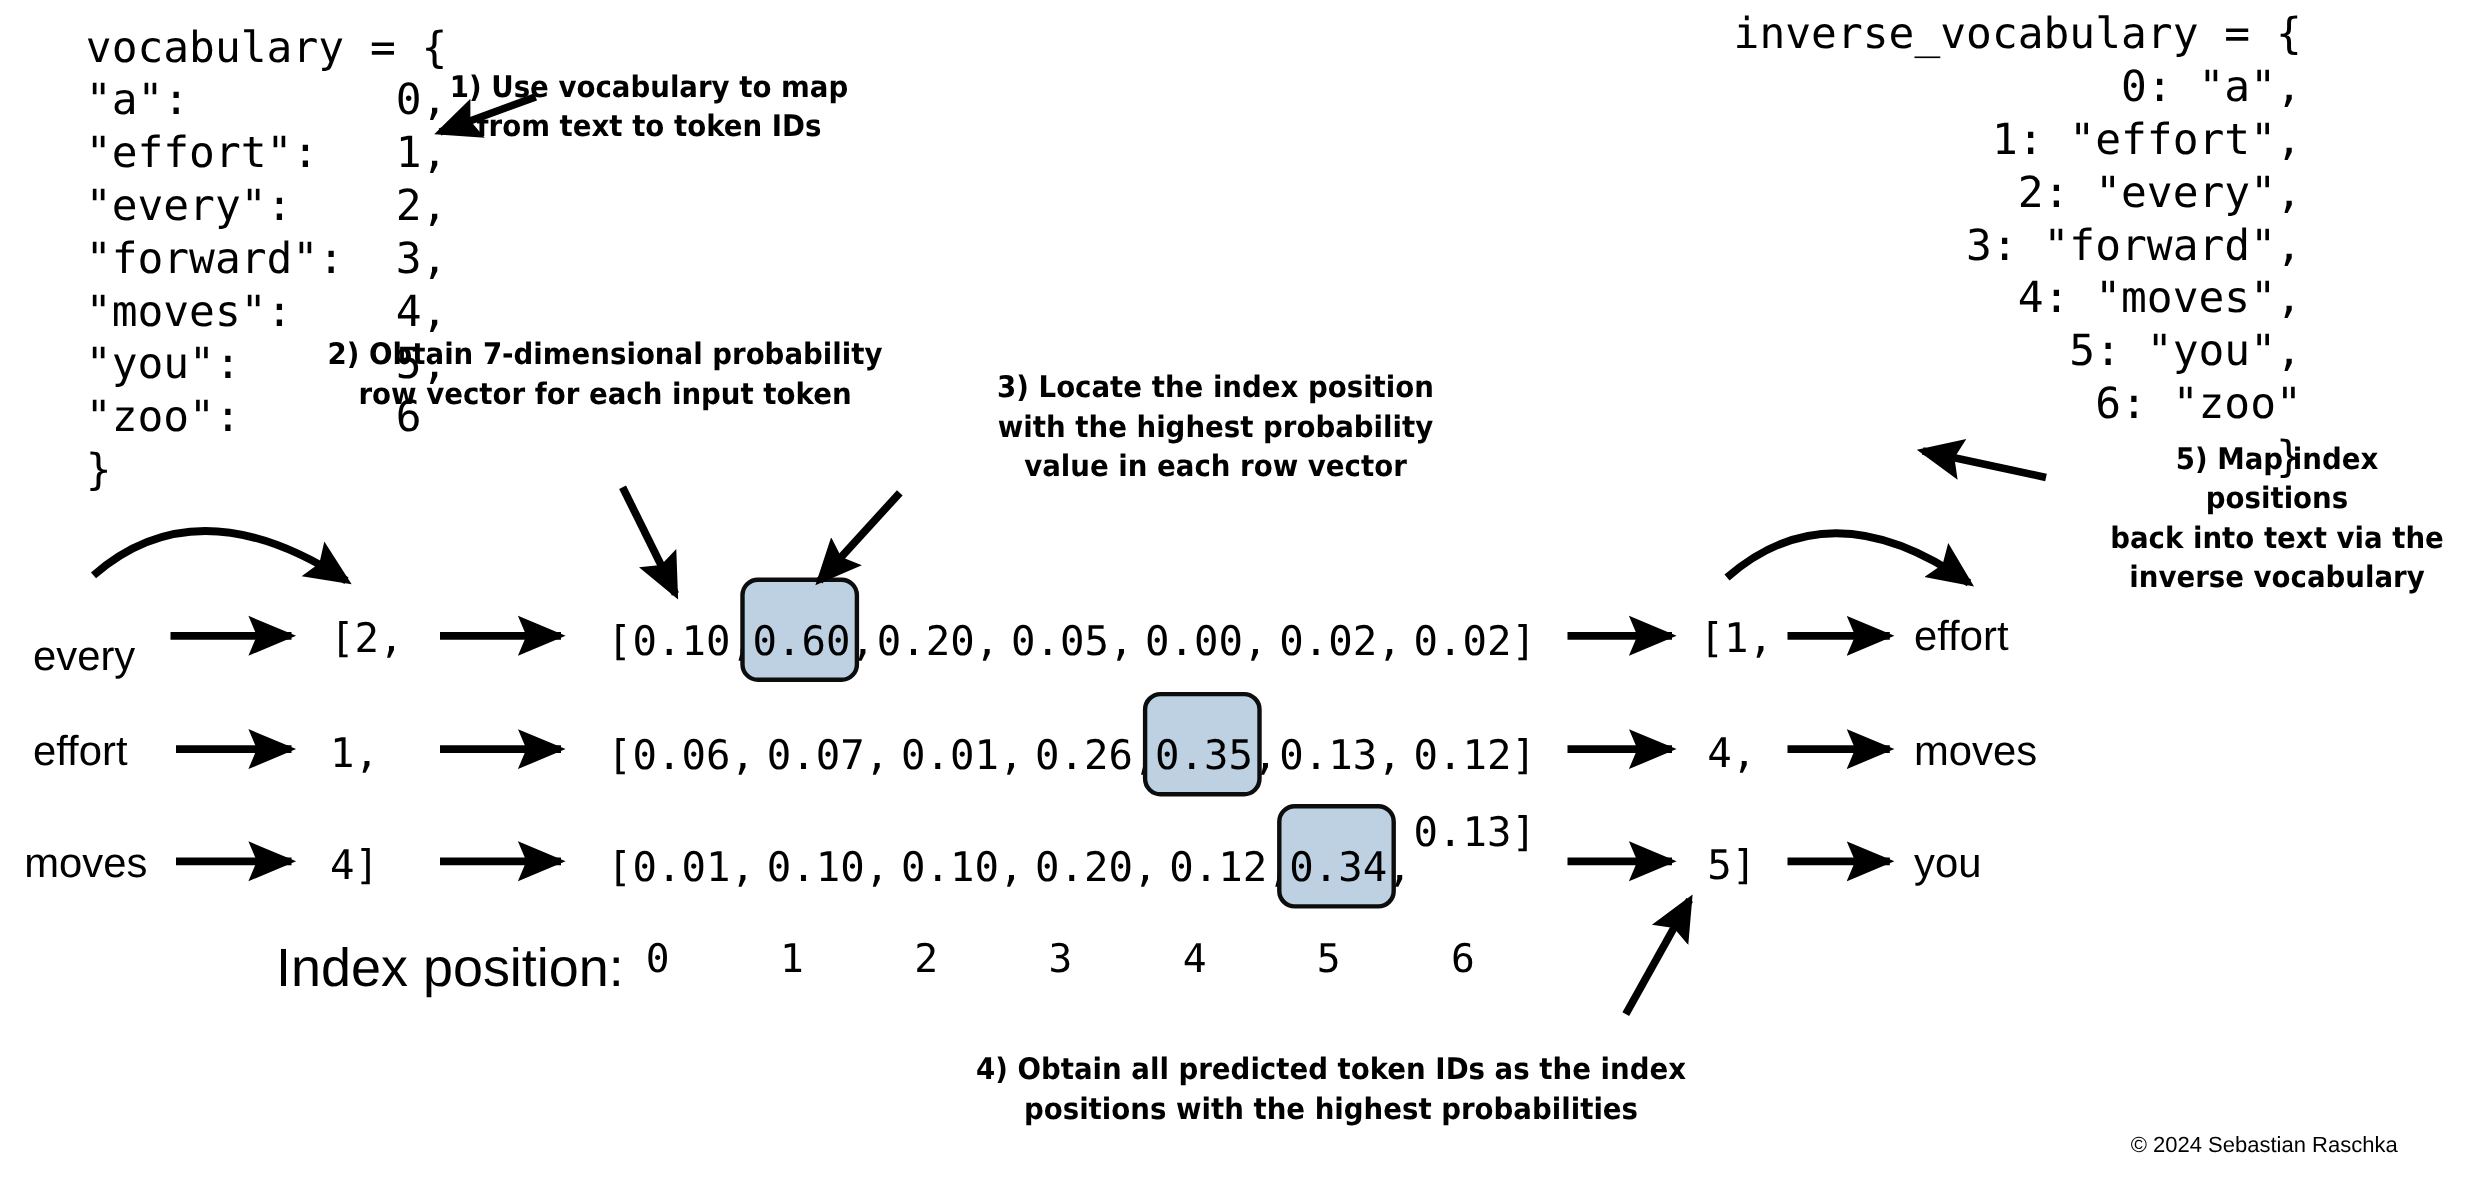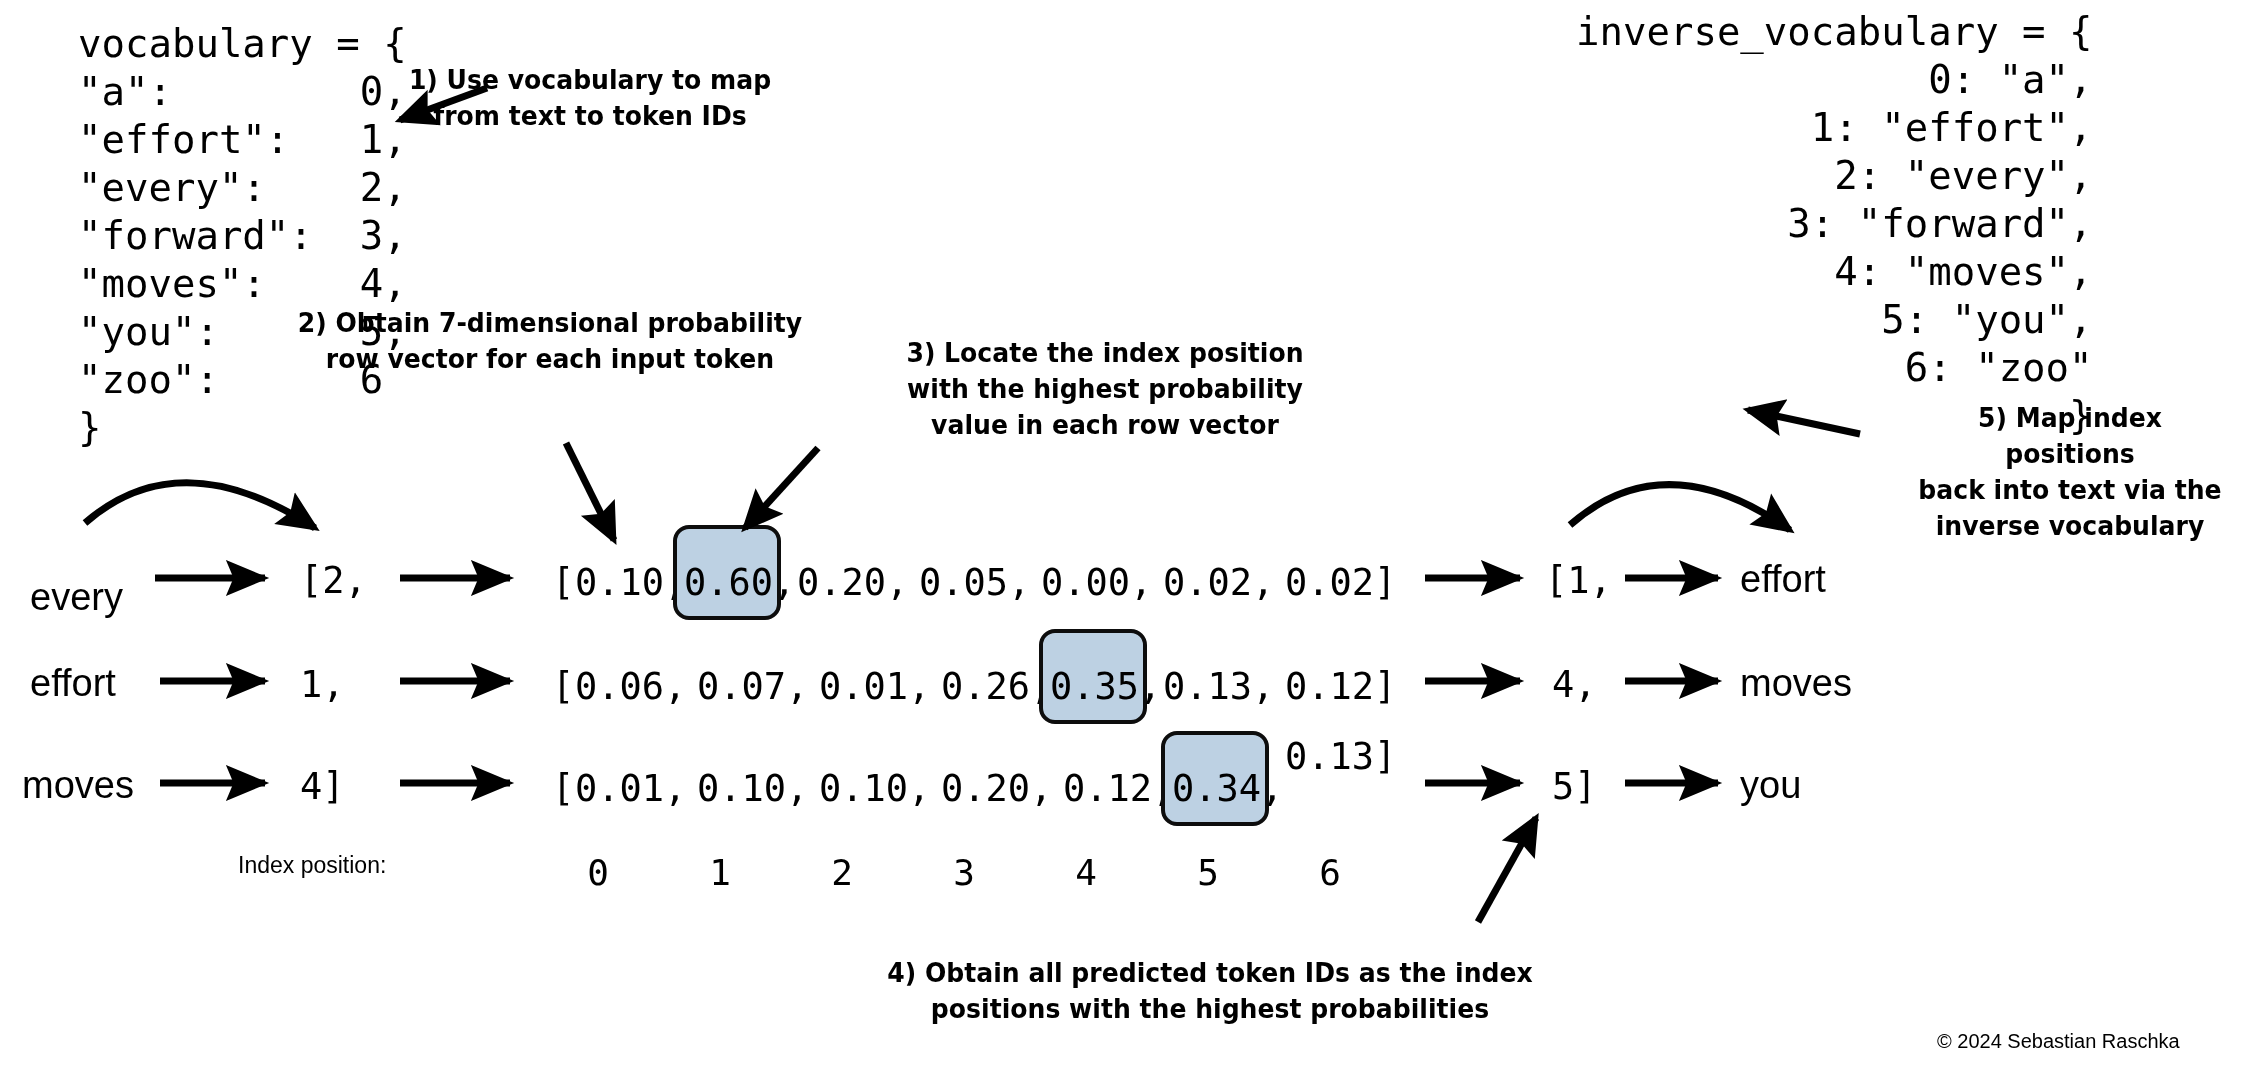--- a/index.html
+++ b/index.html
@@ -79,23 +79,24 @@
     font-size: 37px;
     line-height: 42px;
     color: #000000;
     white-space: pre;
     z-index: 3;
   }
 
   
   .idxlabel {
     font-family: "Liberation Sans", sans-serif;
-    font-size: 23px;
+    font-size: 49px;
     color: #000000;
     white-space: nowrap;
+    margin-left: 13px;
   }
   .idxnum {
     font-family: "DejaVu Sans Mono", monospace;
     font-size: 36px;
     color: #000000;
     text-align: center;
     width: 40px;
   }
 
   

